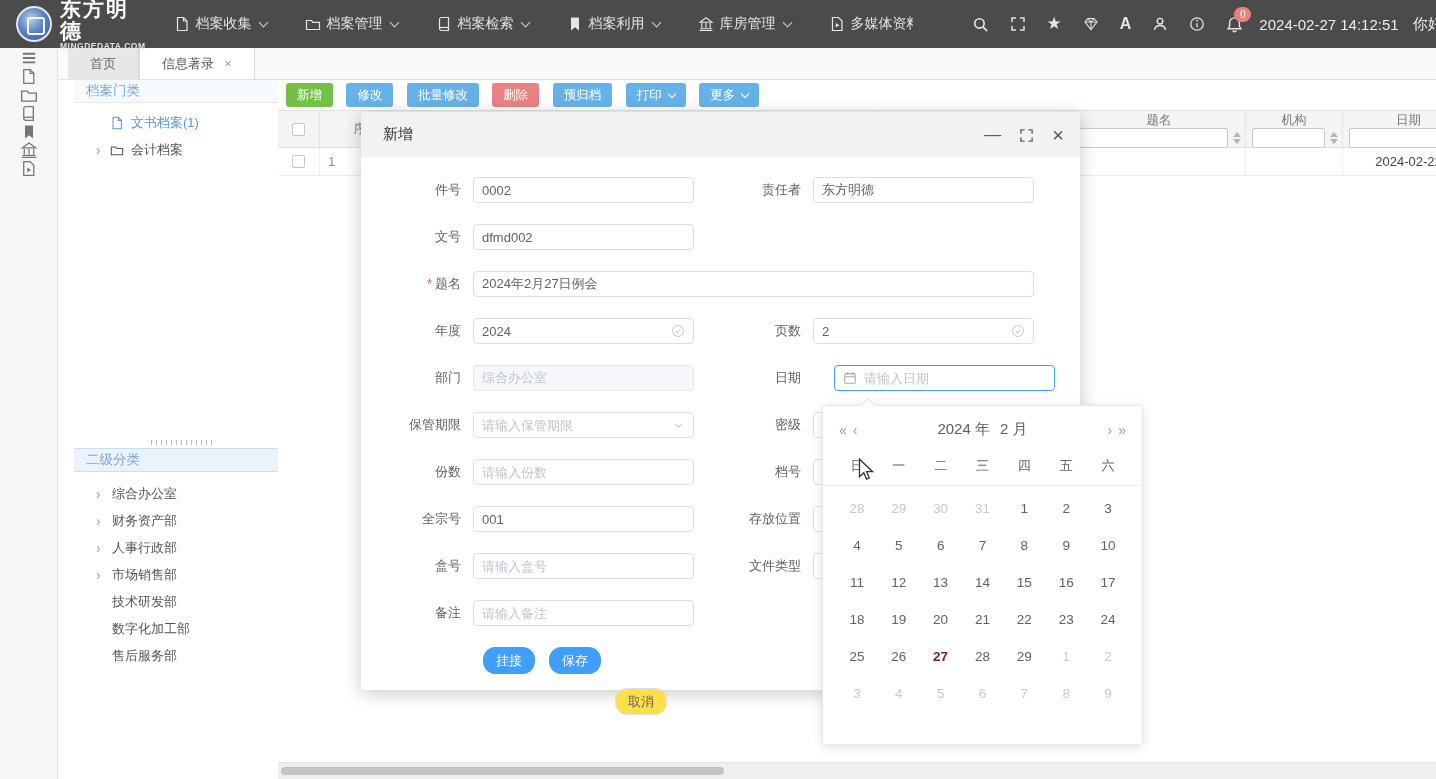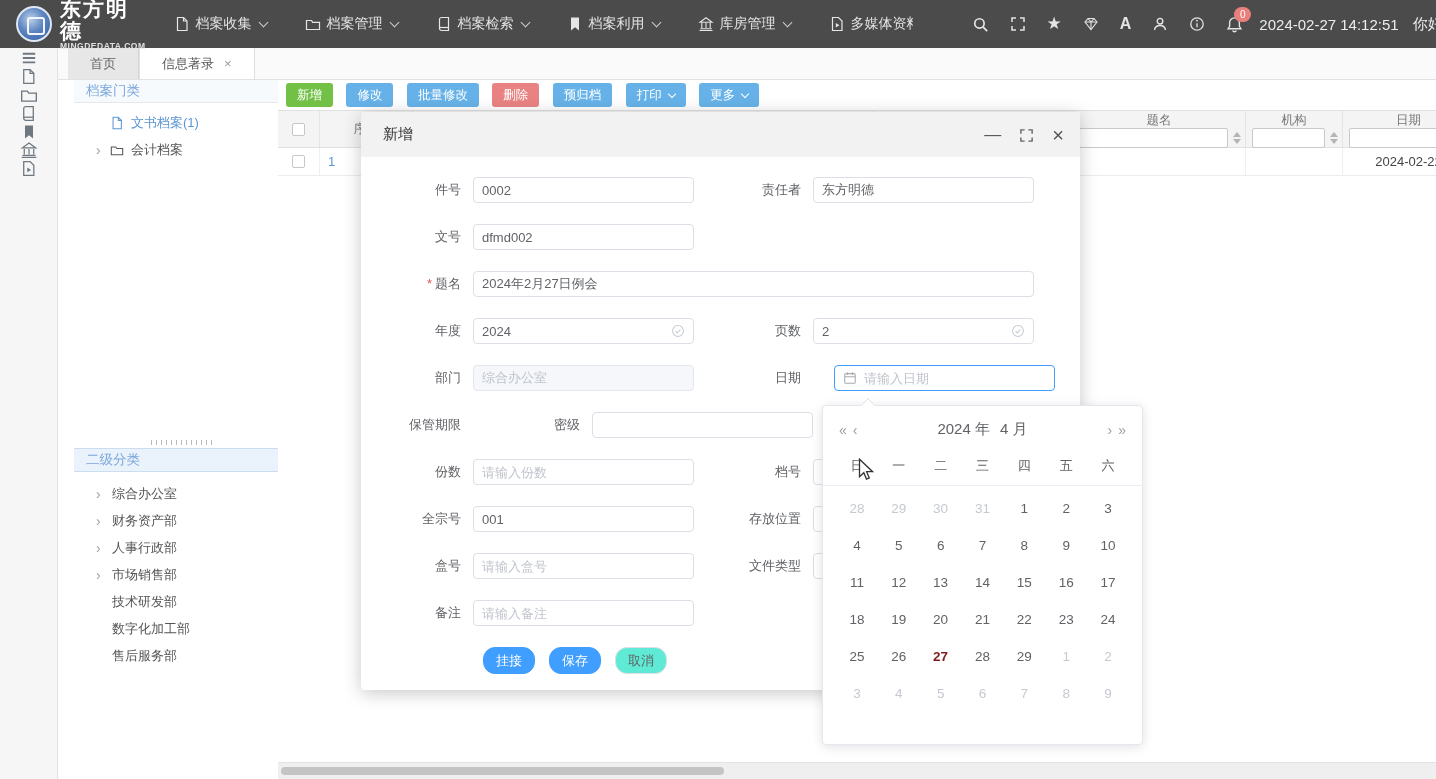--- a/index.html
+++ b/index.html
@@ -144,21 +144,21 @@
   .fbox.wide { width:561px;justify-content:center; }
   .fbox.disabled { background:#f5f7fa; border-color:#e4e7ed; }
   .fbox.disabled input { color:#bfc4cc; }
   .fbox.focused { border-color:#409eff;margin-left:21px; }
   .fbox .suffix { color:#c8ccd4; margin-left:4px; display:flex; }
   .fbox .prefix { color:#a8abb2; margin-right:7px; display:flex; }
   .fbtns { display:flex; margin-left:122px; margin-top:14px; }
   .mbtn { height:27px; border-radius:12px; font-size:13px; padding:0 12px; cursor:pointer;
     margin-right:14px; border:1px solid transparent; font-family:inherit; }
   .mbtn.primary { background:#409eff; border-color:#409eff; color:#fff; }
-  .mbtn.plain { background:#5eead4; border-color:#dcdfe6; color:#606266; }
+  .mbtn.plain { background:#fde047; border-color:#dcdfe6; color:#606266;margin-top:41px; }
 
   
   .datepicker { position:absolute; left:822px; top:405px; width:321px; height:340px; background:#fff;
     border:1px solid #e4e7ed; border-radius:4px; box-shadow:0 2px 12px rgba(0,0,0,.12); z-index:20; }
   .dp-arrow { position:absolute; top:-6px; left:40px; width:10px; height:10px; background:#fff;
     border-left:1px solid #e4e7ed; border-top:1px solid #e4e7ed; transform:rotate(45deg); }
   .dp-header { display:flex; align-items:center; padding:14px 16px 6px 16px; color:#606266; }
   .dp-nav { color:#999ca3; font-size:14px; cursor:pointer; line-height:14px; }
   .dp-nav + .dp-nav { margin-left:6px; }
   .dp-title { flex:1; text-align:center; font-size:15px; color:#606266; }
@@ -664,20 +664,28 @@
               </svg>
             </span>
           <input placeholder="请输入日期" style="">
         </span>
       </div>
     </div>
 
     <div class="frow">
       <div class="fitem">
         <span class="flabel">保管期限</span>
+        <span class="fbox">
+            <input placeholder="请输入保管期限" style="">
+          <span class="suffix">
+            <svg class="ic" width="13" height="13" viewBox="0 0 16 16">
+                <use href="#i-chevdn"></use>
+              </svg>
+            </span>
+        </span>
       </div>
       <div class="fitem">
         <span class="flabel-r">密级</span>
         <span class="fbox">
             <input style="">
           </span>
       </div>
     </div>
 
     <div class="frow">
@@ -742,21 +750,21 @@
   </div>
 </div>
 
 <div class="datepicker">
   <div class="dp-arrow"></div>
   <div class="dp-header">
     <span class="dp-nav">«</span>
     <span class="dp-nav">‹</span>
     <span class="dp-title">
       <span>2024 年</span>
-      <span>4 月</span>
+      <span>2 月</span>
     </span>
     <span class="dp-nav">›</span>
     <span class="dp-nav">»</span>
   </div>
   <div class="dp-week">
 
   <span>日</span>
       <span>一</span>
       <span>二</span>
       <span>三</span>

